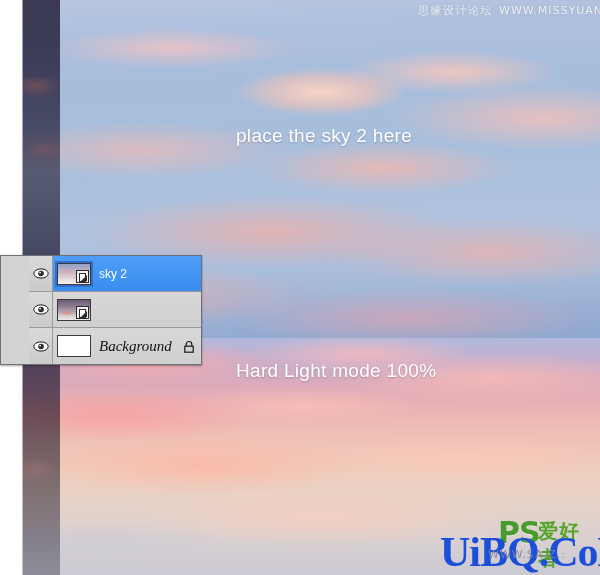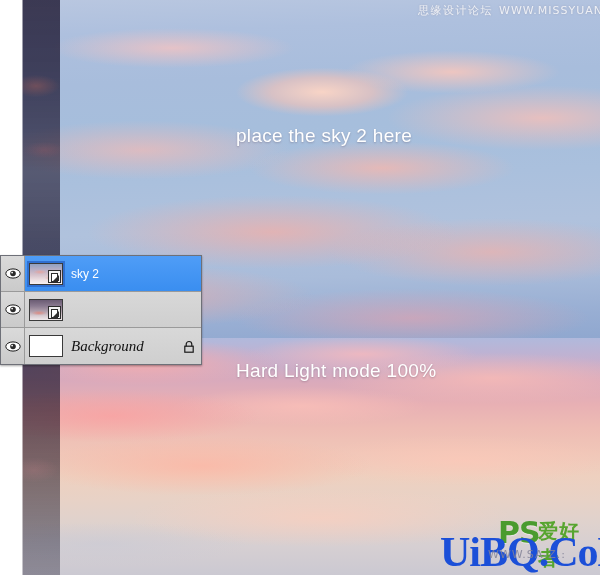--- a/index.html
+++ b/index.html
@@ -196,20 +196,21 @@
     box-shadow: 0 1px 2px rgba(0,0,0,.35);
     font-family: "Liberation Sans", sans-serif;
   }
   .layer-row {
     position: relative;
     display: flex;
     align-items: center;
     height: 36px;
     border-bottom: 1px solid #9a9a9a;
     background: linear-gradient(180deg,#d8d8d8 0%,#cfcfcf 100%);
+    margin-left: 28px;
   }
   .layer-row:last-child { border-bottom: none; }
   .layer-row.selected {
     background: linear-gradient(180deg,#4f9df7 0%,#3a8ef0 100%);
   }
 
   .eye-cell {
     width: 24px; height: 100%;
     display: flex; align-items: center; justify-content: center;
     border-right: 1px solid #9a9a9a;

